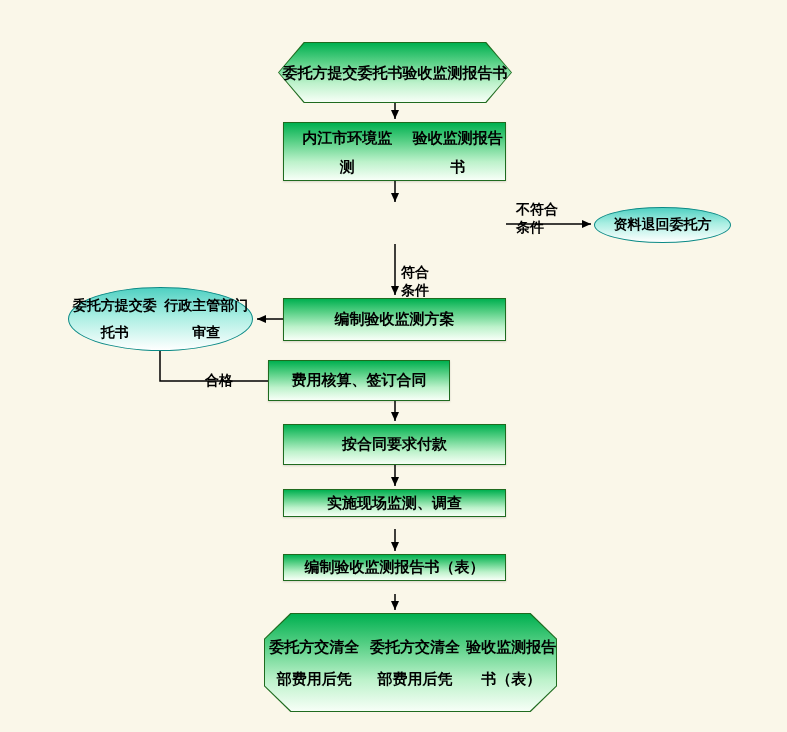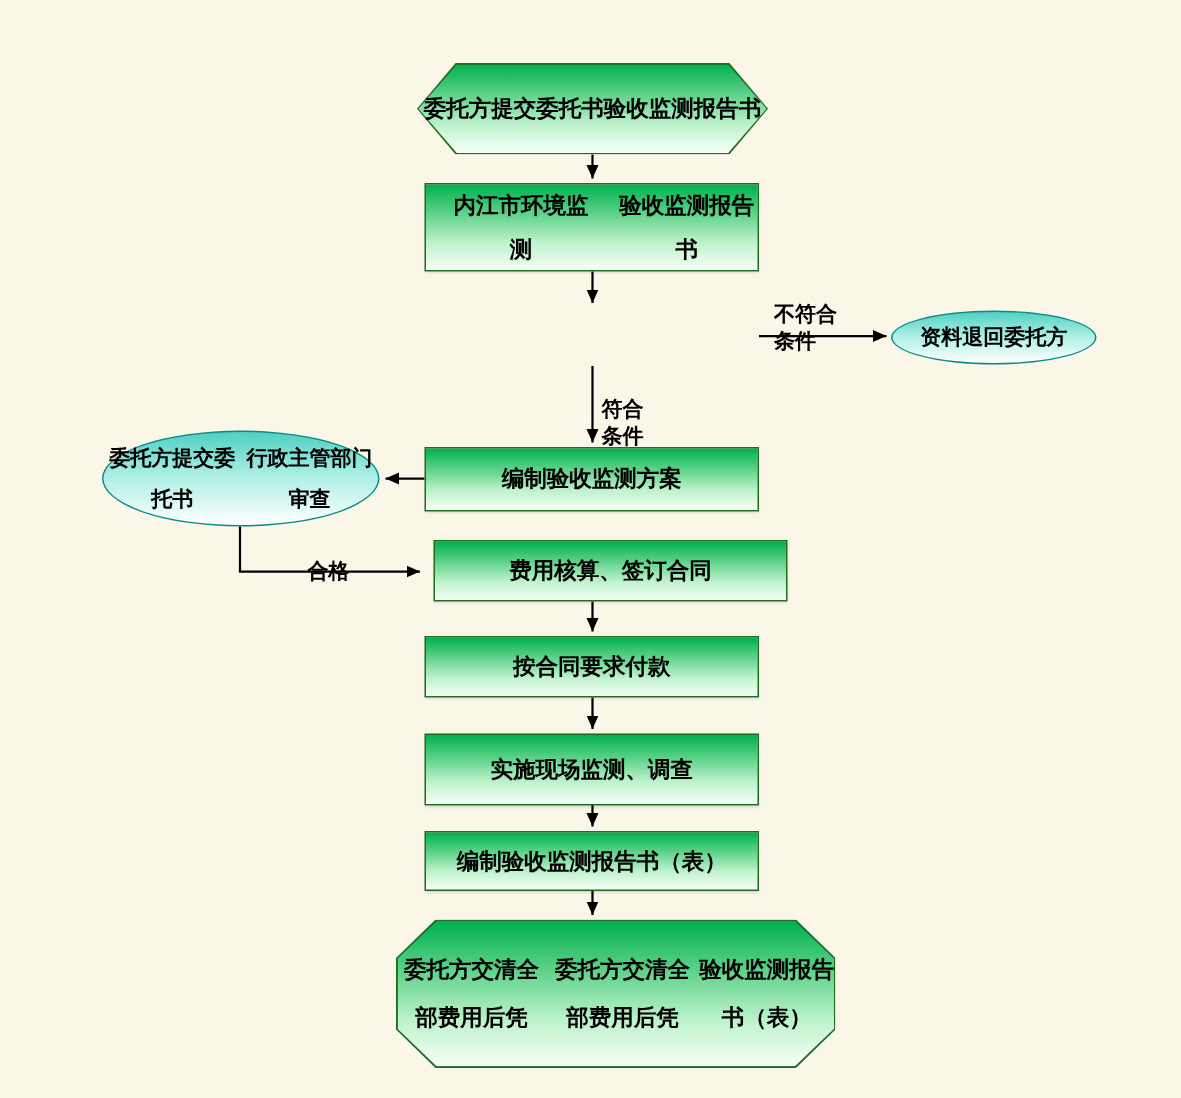--- a/index.html
+++ b/index.html
@@ -136,39 +136,39 @@
     </div>
   </div>
 
   <div class="node ellipse fs14 lh27" style="left:68px; top:287px; width:185px; height:64px;">
     <div class="txt">
       <div class="line">委托方提交委托书</div>
       <div class="line">行政主管部门审查</div>
     </div>
   </div>
 
-  <div class="node rect fs15" style="left:289px; top:360px; width:236px; height:41px;">
+  <div class="node rect fs15" style="left:268px; top:360px; width:182px; height:41px;">
     <div class="txt">
       <div class="line">费用核算、签订合同</div>
     </div>
   </div>
 
   <div class="node rect fs15" style="left:283px; top:424px; width:223px; height:41px;text-align:center;">
     <div class="txt">
       <div class="line">按合同要求付款</div>
     </div>
   </div>
 
-  <div class="node rect fs15" style="left:283px; top:489px; width:223px; height:48px;">
+  <div class="node rect fs15" style="left:283px; top:489px; width:223px; height:28px;">
     <div class="txt">
       <div class="line">实施现场监测、调查</div>
     </div>
   </div>
 
-  <div class="node rect fs15" style="left:283px; top:554px; width:223px; height:40px;">
+  <div class="node rect fs15" style="left:283px; top:554px; width:223px; height:27px;">
     <div class="txt">
       <div class="line">编制验收监测报告书（表）</div>
     </div>
   </div>
 
   <div class="node poly octagon fs15 lh32" style="left:264px; top:613px; width:293px; height:99px;">
     <div class="fill"></div>
     <div class="txt">
       <div class="line">委托方交清全部费用后凭</div>
       <div class="line">委托方交清全部费用后凭</div>

